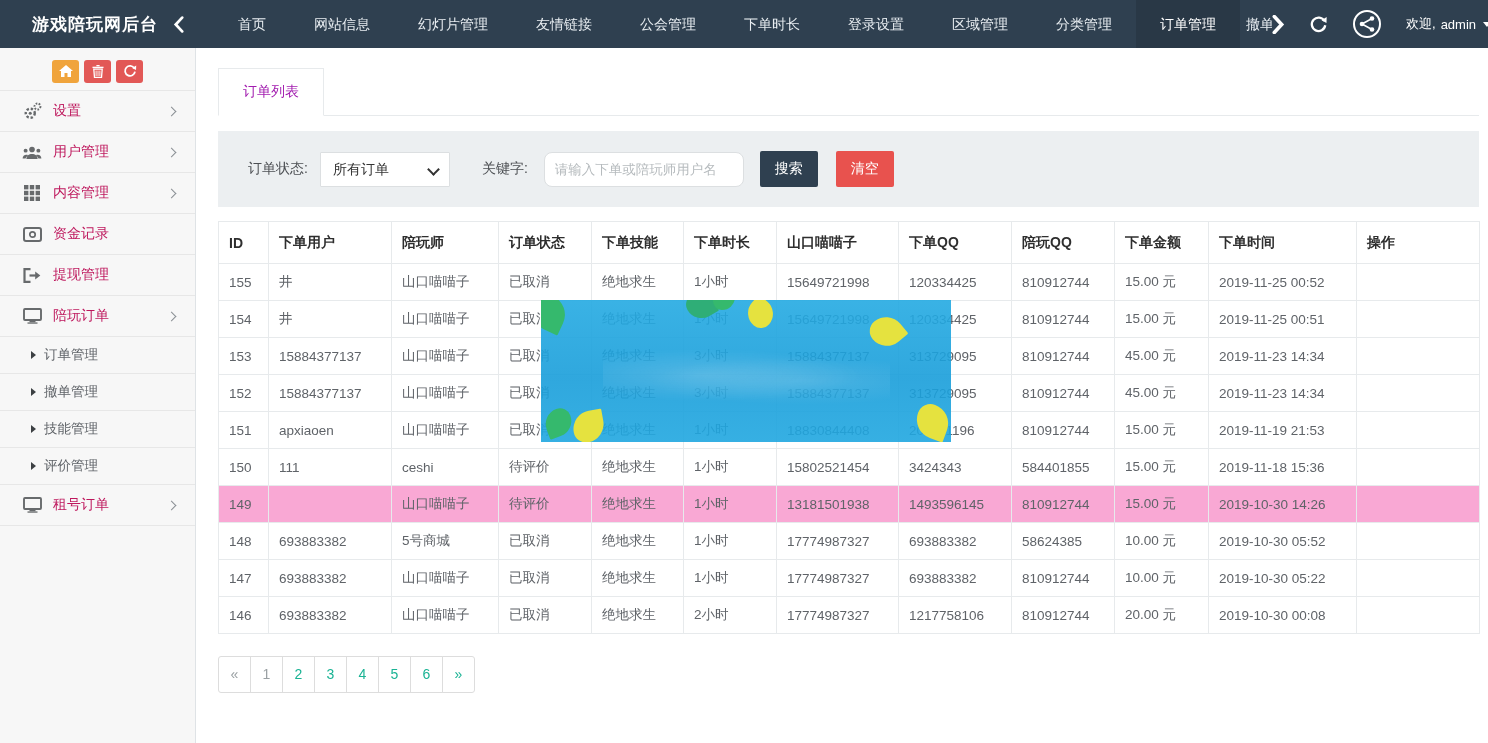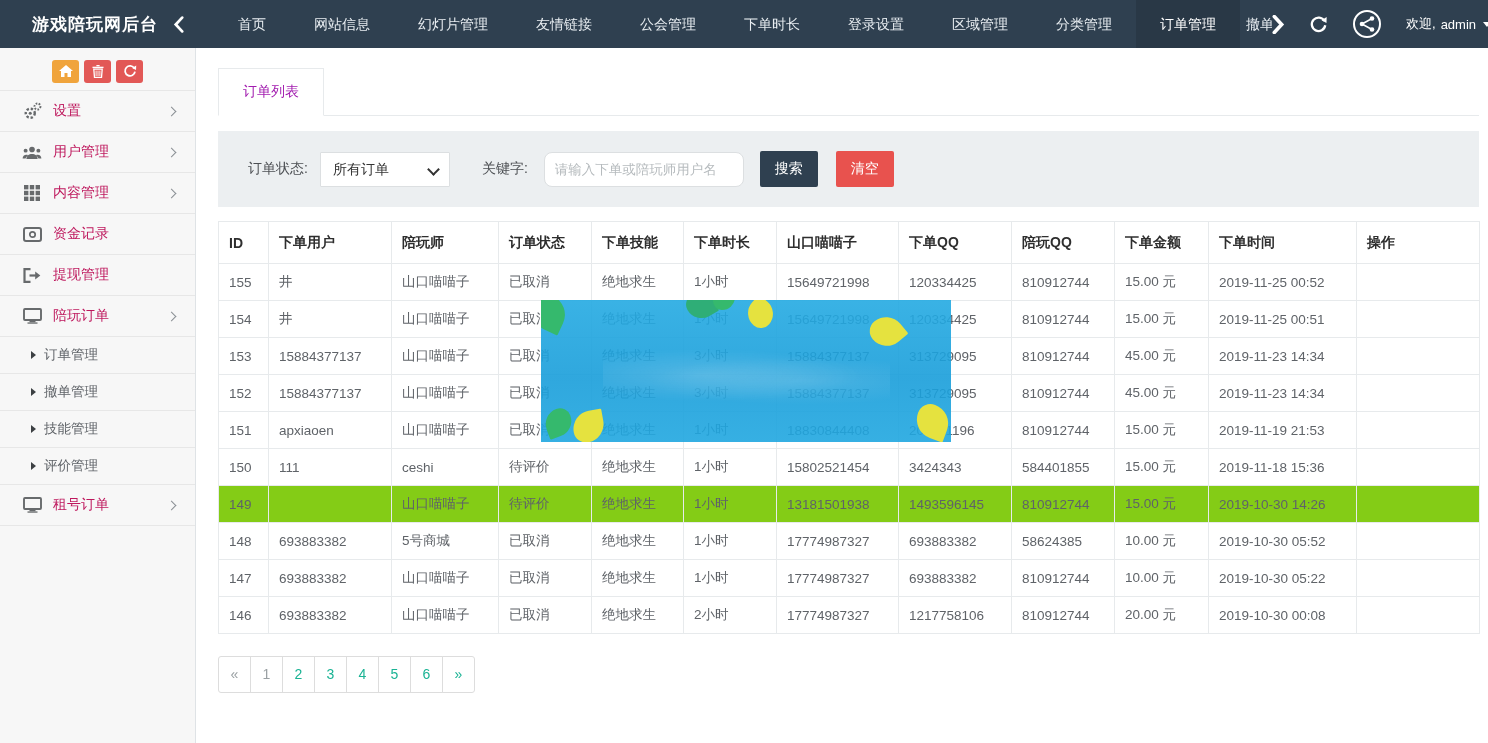--- a/index.html
+++ b/index.html
@@ -61,21 +61,21 @@
     font-family:"Liberation Sans",sans-serif; border-radius:2px; }
   .btn-search { background:#2f4050; margin-left:6px; }
   .btn-clear { background:#e8524e; margin-left:8px; }
 
   
   .table-wrap { position:relative; margin-top:14px; width:1261px; }
   table { border-collapse:collapse; table-layout:fixed; width:1261px; }
   th, td { border:1px solid #e7eaec; text-align:left; padding:0 10px; overflow:hidden; white-space:nowrap; }
   th { height:42px; font-size:14px; color:#2e2e2e; font-weight:bold; background:#fff; }
   td { height:37px; font-size:13.5px; color:#5f6368; background:#fff; }
-  tr.hl td { background:#84cc16; }
+  tr.hl td { background:#f9a8d4; }
 
   
   .overlay { position:absolute; left:323px; top:79px; width:410px; height:142px;
     background:linear-gradient(180deg, rgba(36,170,226,.90) 0%, rgba(25,158,218,.90) 55%, rgba(32,167,224,.90) 100%);
     overflow:hidden; pointer-events:none; }
   .overlay::after { content:""; position:absolute; left:15%; top:35%; width:70%; height:40%;
     background: radial-gradient(ellipse at 35% 45%, rgba(255,255,255,.16), transparent 60%),
                 radial-gradient(ellipse at 70% 55%, rgba(255,255,255,.12), transparent 55%); }
   .leaf { position:absolute; border-radius:4% 62% 42% 62%; }
 

